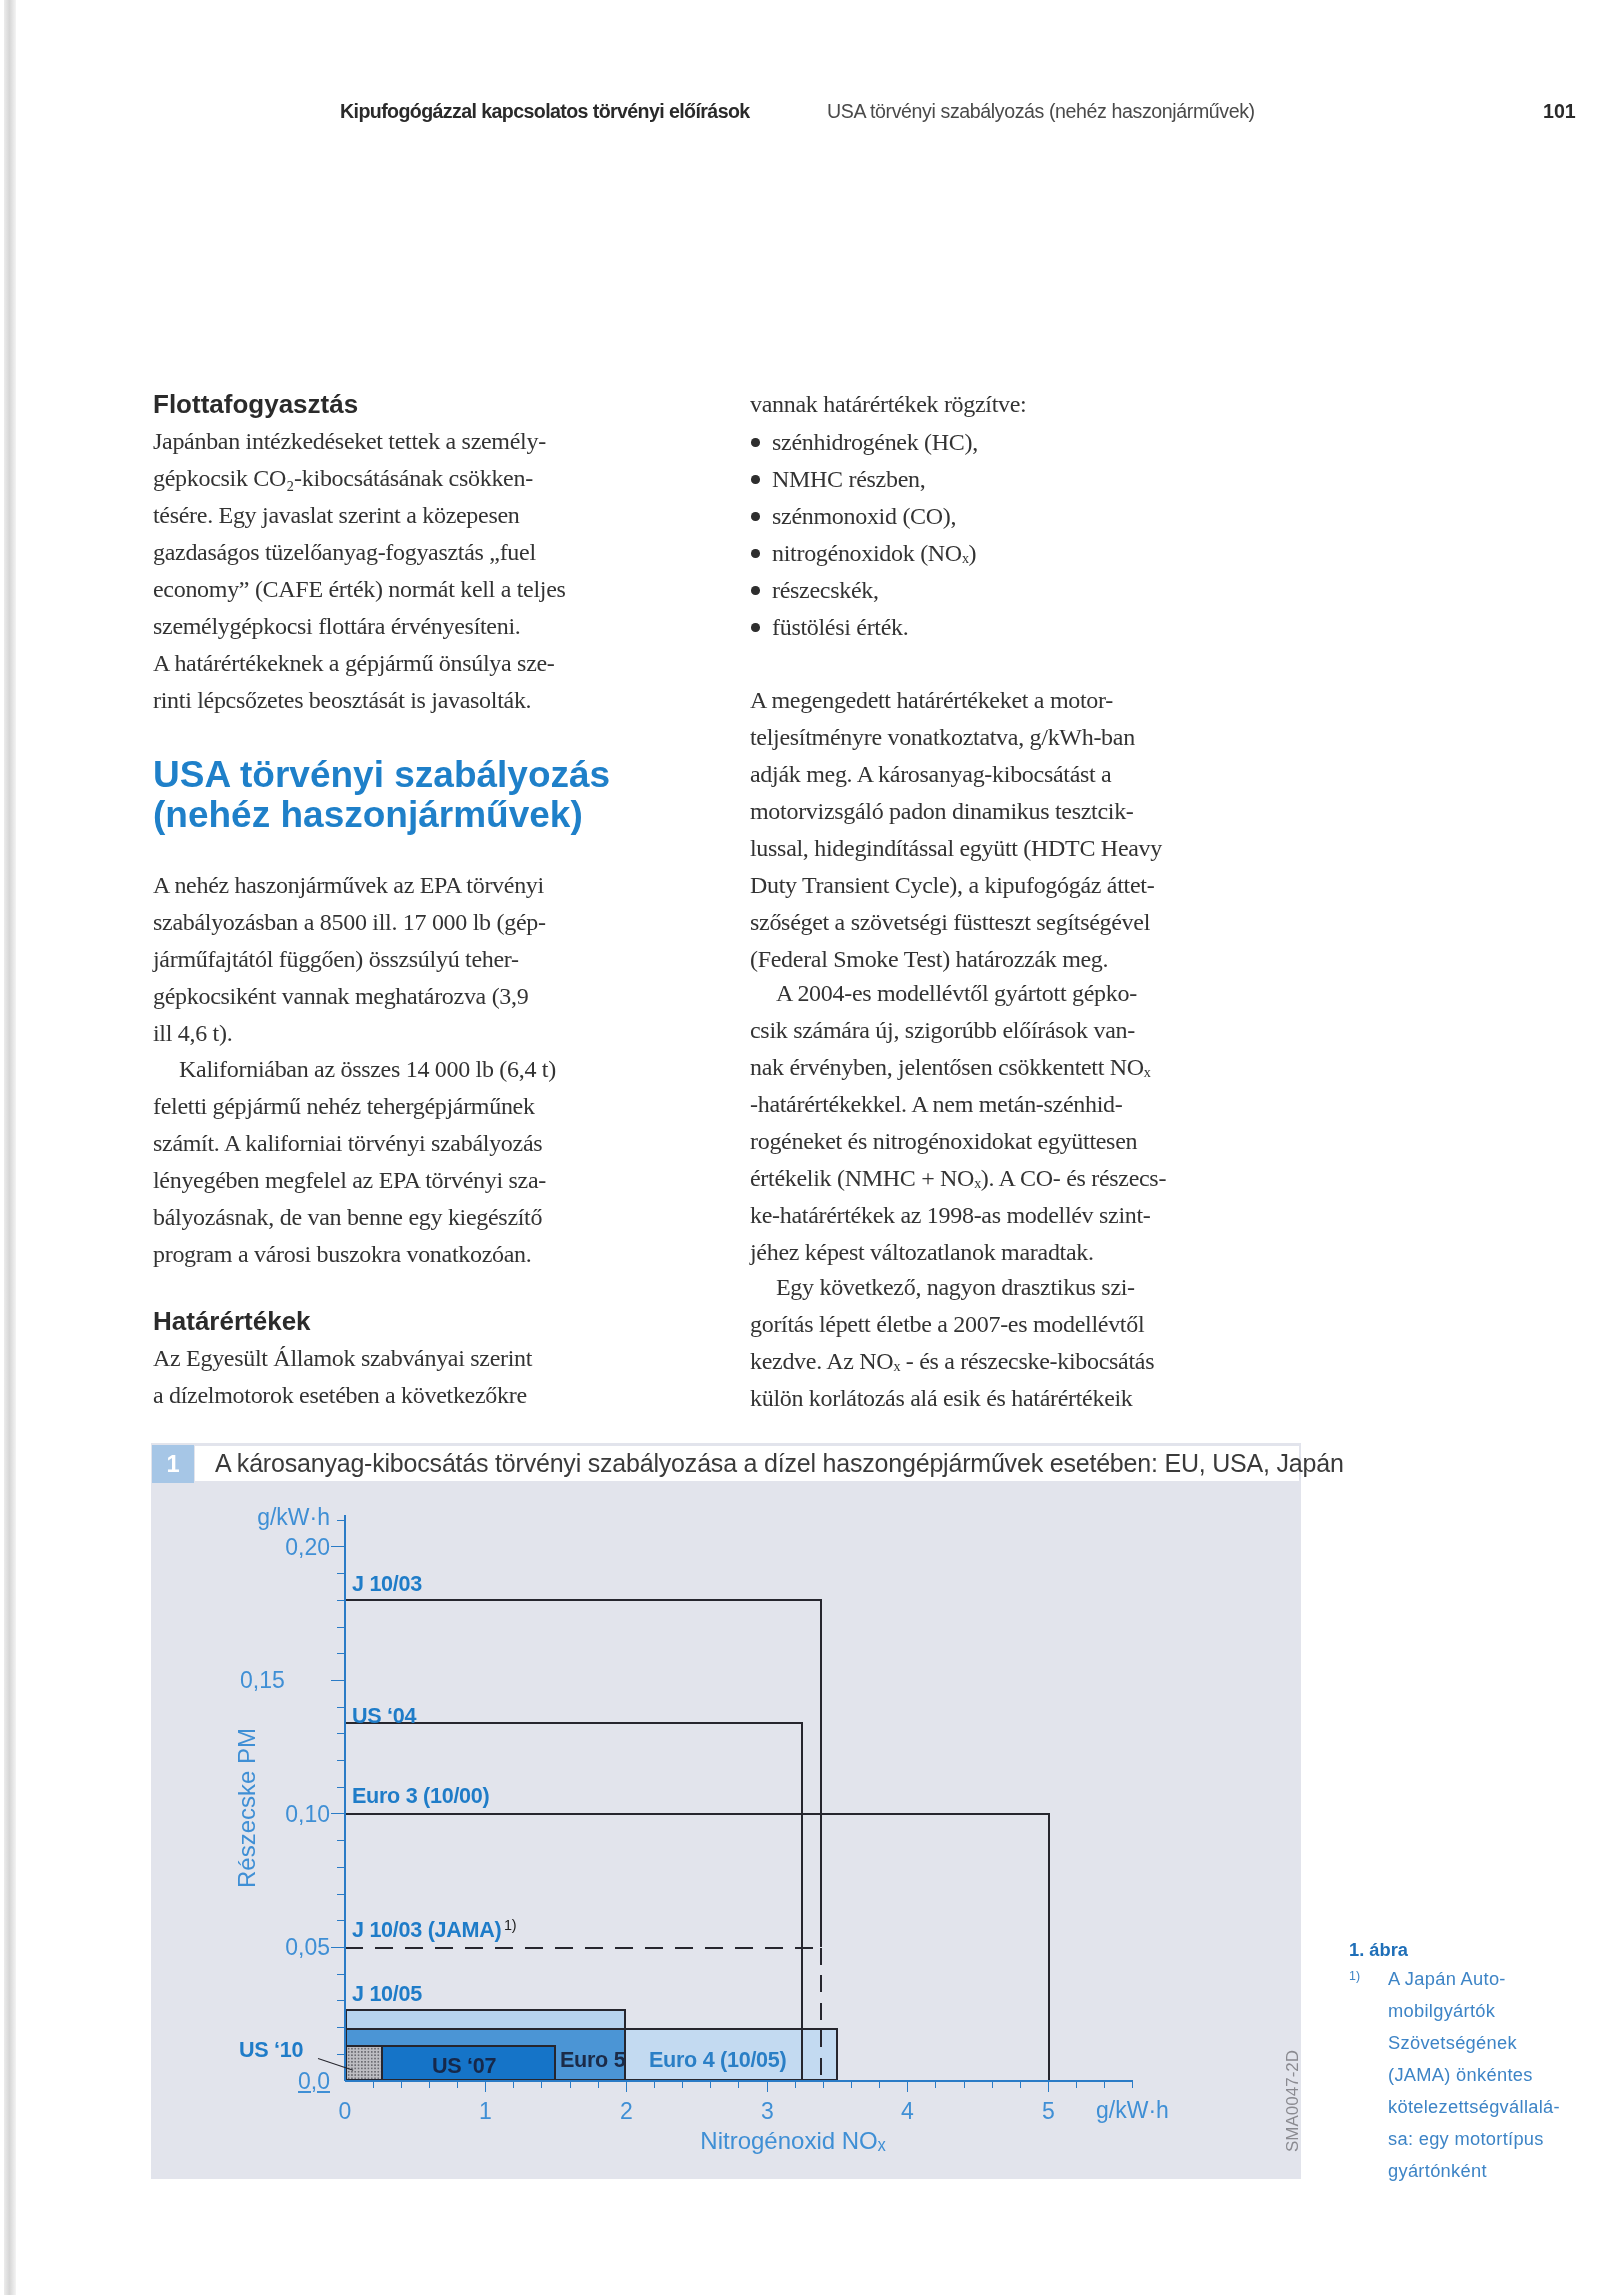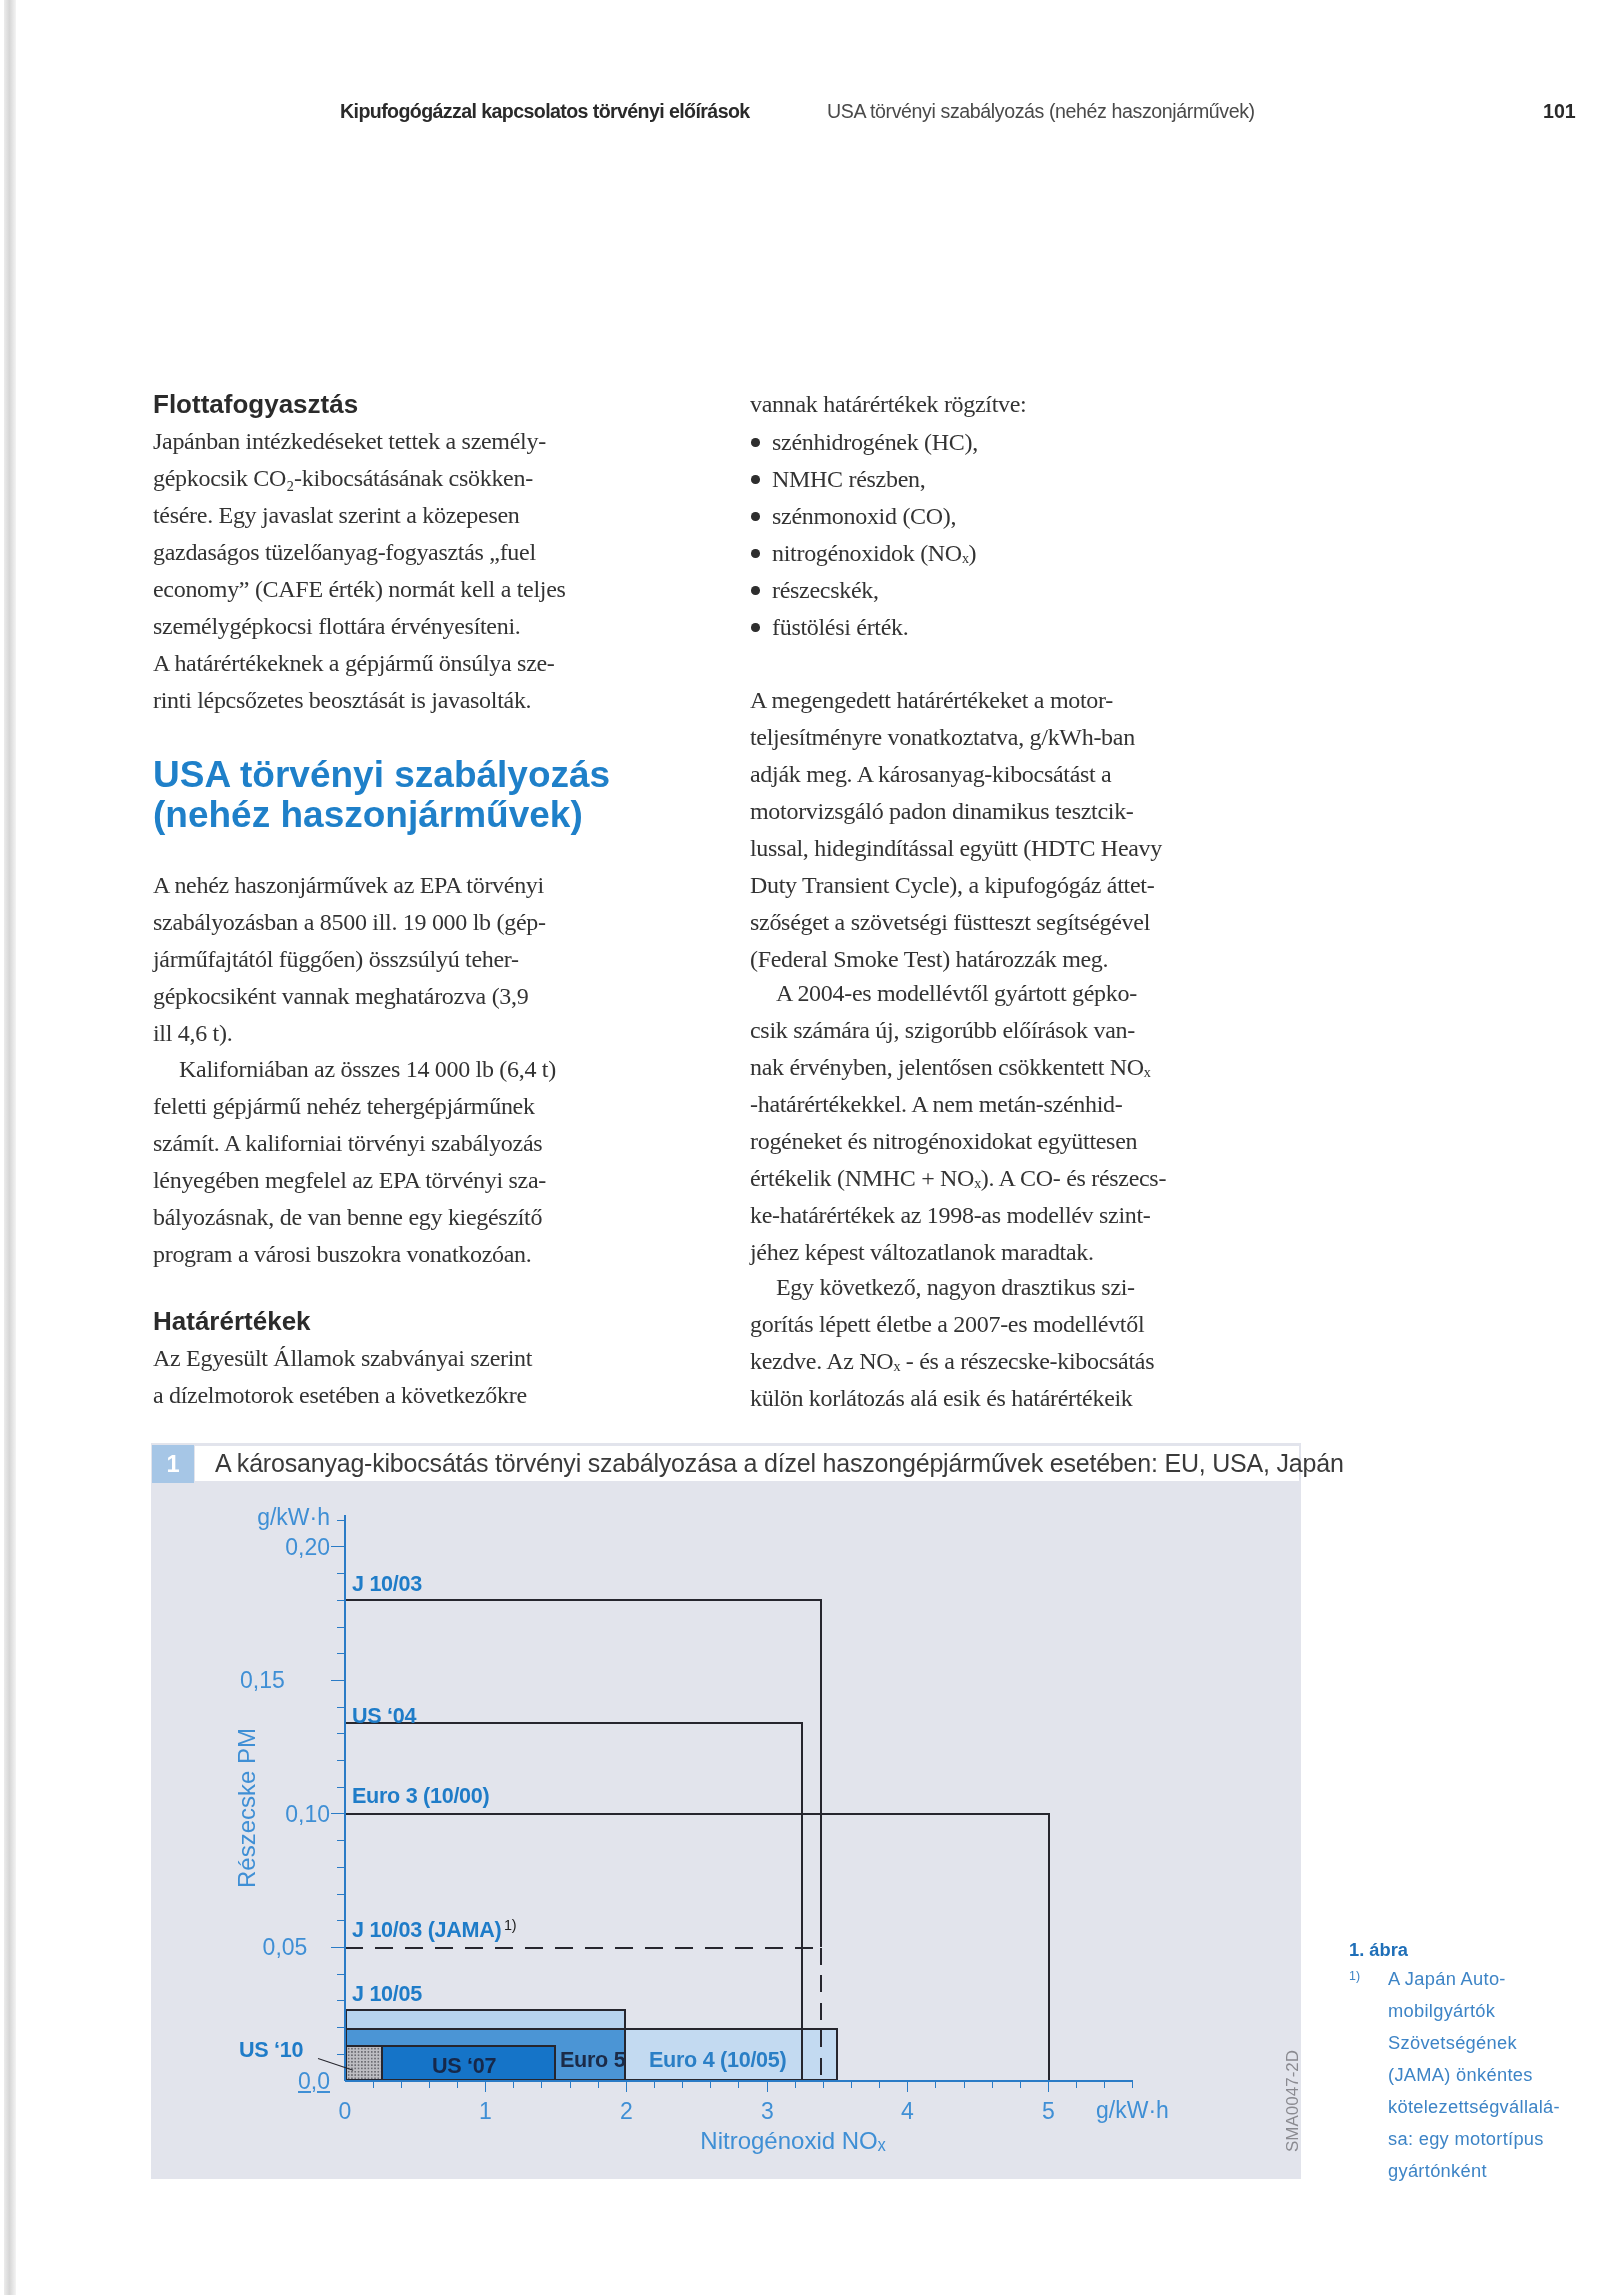--- a/index.html
+++ b/index.html
@@ -77,21 +77,21 @@
       <div class="line">rinti lépcsőzetes beosztását is javasolták.</div>
     </div>
 
   <div class="blk h-blue" style="left:153px; top:755px;">
       <div class="line">USA törvényi szabályozás</div>
       <div class="line">(nehéz haszonjárművek)</div>
     </div>
 
   <div class="blk" style="left:153px; top:867px;">
       <div class="line">A nehéz haszonjárművek az EPA törvényi</div>
-      <div class="line">szabályozásban a 8500 ill. 19 000 lb (gép-</div>
+      <div class="line">szabályozásban a 8500 ill. 17 000 lb (gép-</div>
       <div class="line">járműfajtától függően) összsúlyú teher-</div>
       <div class="line">gépkocsiként vannak meghatározva (3,9</div>
       <div class="line">ill 4,6 t).</div>
     </div>
   <div class="blk indent-first" style="left:153px; top:1051px;">
       <div class="line">Kaliforniában az összes 14 000 lb (6,4 t)</div>
       <div class="line">feletti gépjármű nehéz tehergépjárműnek</div>
       <div class="line">számít. A kaliforniai törvényi szabályozás</div>
       <div class="line">lényegében megfelel az EPA törvényi sza-</div>
       <div class="line">bályozásnak, de van benne egy kiegészítő</div>
@@ -208,21 +208,21 @@
       <div class="c-abs" style="left: 562px; top: 566px; width: 1.3px; height: 10.5px; background: rgb(42, 123, 198);"></div>
       <div class="c-abs" style="left: 590px; top: 566px; width: 1.3px; height: 6.5px; background: rgb(42, 123, 198);"></div>
       <div class="c-abs" style="left: 619px; top: 566px; width: 1.3px; height: 6.5px; background: rgb(42, 123, 198);"></div>
       <div class="c-abs" style="left: 647px; top: 566px; width: 1.3px; height: 6.5px; background: rgb(42, 123, 198);"></div>
       <div class="c-abs" style="left: 675px; top: 566px; width: 1.3px; height: 6.5px; background: rgb(42, 123, 198);"></div>
       <div class="c-abs" style="left: 703px; top: 566px; width: 1.3px; height: 10.5px; background: rgb(42, 123, 198);"></div>
       <div class="c-abs" style="left: 731px; top: 566px; width: 1.3px; height: 6.5px; background: rgb(42, 123, 198);"></div>
       <div class="c-abs" style="left: 759px; top: 566px; width: 1.3px; height: 6.5px; background: rgb(42, 123, 198);"></div>
       <div class="c-abs" style="left: 787px; top: 566px; width: 1.3px; height: 6.5px; background: rgb(42, 123, 198);"></div>
       <div class="c-abs tick-label" style="left: -105px; width: 90px; text-align: right; top: 552px; text-decoration: underline;">0,0</div>
-      <div class="c-abs tick-label" style="left: -105px; width: 90px; text-align: center; top: 418px;">0,05</div>
+      <div class="c-abs tick-label" style="left: -105px; width: 90px; text-align: right; top: 418px;">0,05</div>
       <div class="c-abs tick-label" style="left: -105px; width: 90px; text-align: right; top: 285px;">0,10</div>
       <div class="c-abs tick-label" style="left: -105px; width: 90px; text-align: left; top: 151px;">0,15</div>
       <div class="c-abs tick-label" style="left: -105px; width: 90px; text-align: right; top: 17.6px;">0,20</div>
       <div class="c-abs tick-label" style="left: -19.6px; width: 39px; text-align: center; top: 582px;">0</div>
       <div class="c-abs tick-label" style="left: 121px; width: 39px; text-align: center; top: 582px;">1</div>
       <div class="c-abs tick-label" style="left: 262px; width: 39px; text-align: center; top: 582px;">2</div>
       <div class="c-abs tick-label" style="left: 403px; width: 39px; text-align: center; top: 582px;">3</div>
       <div class="c-abs tick-label" style="left: 543px; width: 39px; text-align: center; top: 582px;">4</div>
       <div class="c-abs tick-label" style="left: 684px; width: 39px; text-align: center; top: 582px;">5</div>
       <div class="c-abs region-label" style="left: 7px; top: 56px; color: rgb(31, 124, 200);">J 10/03</div>

